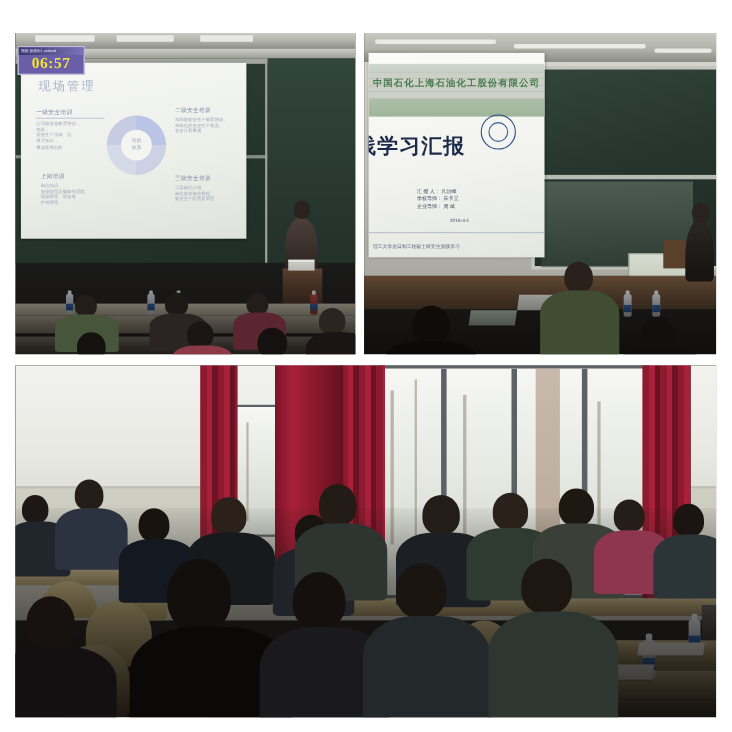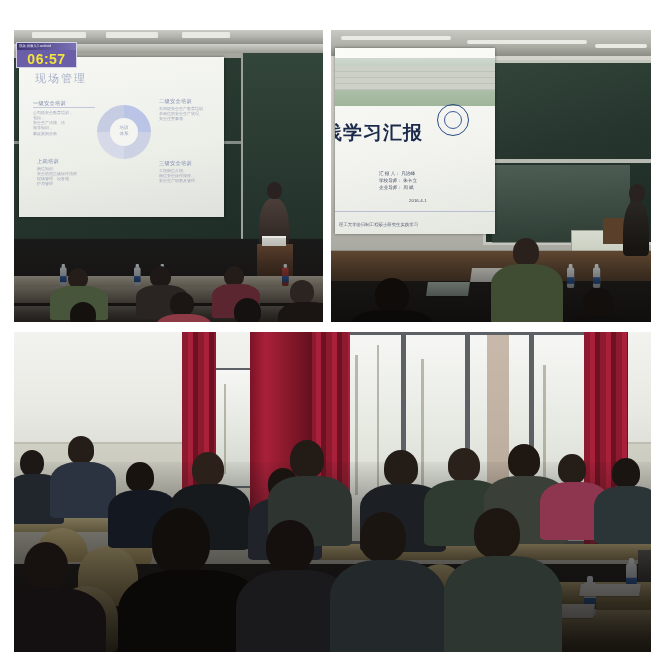--- a/index.html
+++ b/index.html
@@ -56,21 +56,21 @@
     background:linear-gradient(180deg,rgba(30,26,24,.15),rgba(18,15,14,.92));}
 
   
   #clock-overlay{position:absolute;left:2px;top:12px;width:61px;height:26px;
     background:#6b5ea8;border:1px solid #d5d3e6;box-sizing:border-box;}
   #clock-bar{position:absolute;left:0;top:0;width:100%;height:7px;
     background:linear-gradient(90deg,#3c3570,#7d72b8);overflow:hidden;}
   #clock-bar span{font-size:3.4px;color:#e9e7f5;line-height:7px;padding-left:2px;
     white-space:nowrap;display:block;}
   #clock-time{position:absolute;left:0;top:7px;width:100%;height:19px;line-height:18px;
-    text-align:center;font-family:Liberation Sans, sans-serif;font-size:14px;
+    text-align:center;font-family:Liberation Serif, serif;font-size:14px;
     font-weight:bold;color:#f2e43a;letter-spacing:.5px;}
 
   
   #photo2{left:331px;top:30px;width:320px;height:292px;}
   .p2-ceiling{position:absolute;left:0;top:0;width:100%;height:26px;
     background:linear-gradient(180deg,#c7c9c2 0%,#aeb0a8 60%,#8c8e86 100%);}
   .p2-tube{position:absolute;height:4px;background:#e9eae4;border-radius:2px;}
   .p2-wall{position:absolute;left:0;top:26px;width:100%;height:195px;
     background:linear-gradient(180deg,#d4d4cc 0%,#c2c2ba 55%,#a9a9a1 100%);}
   .p2-board{position:absolute;left:152px;top:30px;width:183px;height:185px;
@@ -257,20 +257,21 @@
     <div class="p2-wall"></div>
 
     <div class="p2-board">
       <div class="p2-board-line"></div>
       <div class="p2-board-slide"></div>
     </div>
 
     <div class="screen" id="p2-screen">
       <div class="p2-banner">
         <div class="p2-banner-wall"></div>
+        <div class="p2-banner-txt">中国石化上海石油化工股份有限公司</div>
       </div>
       <div class="p2-maintitle">践学习汇报</div>
       <div class="p2-logo"></div>
       <div class="p2-meta">
         <div>汇 报 人： 凡治峰</div>
         <div>学校导师： 朱卡立</div>
         <div>企业导师： 周  斌</div>
       </div>
       <div class="p2-date">2016-4-1</div>
       <div class="p2-foot">

